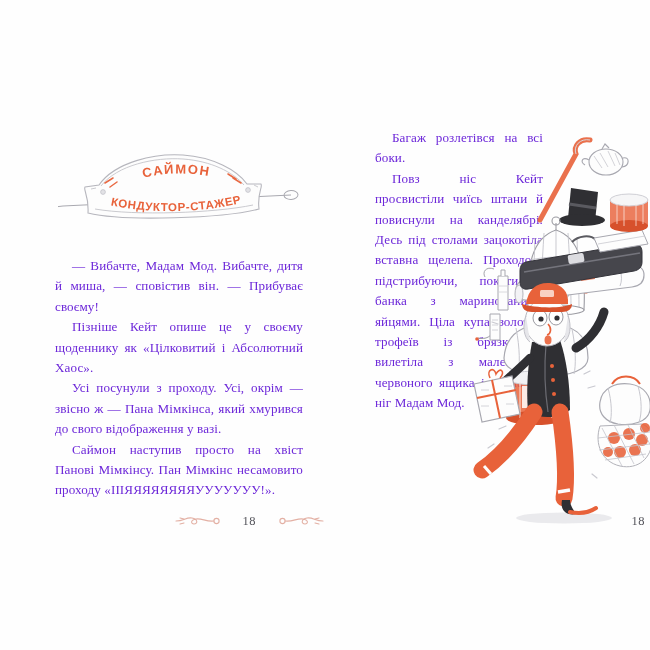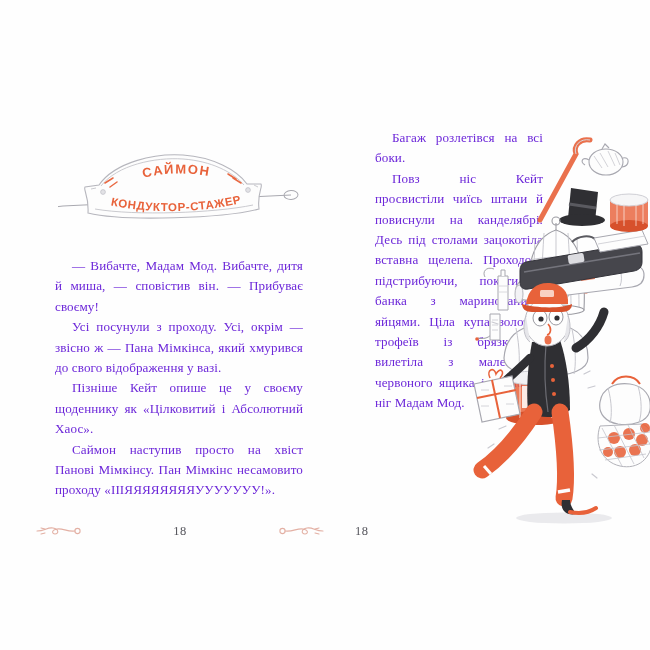--- a/index.html
+++ b/index.html
@@ -58,26 +58,26 @@
   .page-right .body-text { top: 10px; width: 168px; }
 
   .body-text p {
     margin: 0;
     text-indent: 17px;
   }
 
   
   .folio {
     position: absolute;
-    bottom: 6px;
+    bottom: 16px;
     width: 290px;
     height: 22px;
     display: flex;
     align-items: center;
-    justify-content: space-between;
+    justify-content: flex-end;
     gap: 23px;
   }
   .folio-num {
     font-size: 12.5px;
     color: #55555c;
     letter-spacing: .5px;
   }
   .flourish { display: block; }
 
   
@@ -139,22 +139,22 @@
         </text>
         <text font-family="'Liberation Sans', sans-serif" font-size="11.5" font-weight="bold" fill="#e8623a" letter-spacing="0.6">
           <textPath href="#arcBot" startOffset="50%" text-anchor="middle">КОНДУКТОР-СТАЖЕР</textPath>
         </text>
       </svg>
 
     </div>
 
     <div class="body-text">
       <p>— Вибачте, Мадам Мод. Вибачте, дитя й миша, — сповістив він. — Прибуває своєму!</p>
+      <p>Пізніше Кейт опише це у своєму щоденнику як «Цілковитий і Абсолютний Хаос».</p>
       <p>Усі посунули з проходу. Усі, окрім — звісно ж — Пана Мімкінса, який хмурився до свого відображення у вазі.</p>
-      <p>Пізніше Кейт опише це у своєму щоденнику як «Цілковитий і Абсолютний Хаос».</p>
       <p>Саймон наступив просто на хвіст Панові Мімкінсу. Пан Мімкінс несамовито проходу «ІІІЯЯЯЯЯЯЯЯУУУУУУУ!».</p>
     </div>
 
     <div class="folio">
       <svg class="flourish" width="46" height="14" viewBox="0 0 46 14">
         <g stroke="#e3b0a4" stroke-width="1.1" fill="none" stroke-linecap="round">
           <path d="M2 7 C10 7 12 3 18 4 C24 5 24 10 20 10 C17 10 16 6 22 5 C28 4 32 8 40 7"></path>
           <circle cx="42.5" cy="7" r="2.6"></circle>
           <path d="M6 4 l4 1"></path>
           <path d="M6 10 l4 -1"></path>

